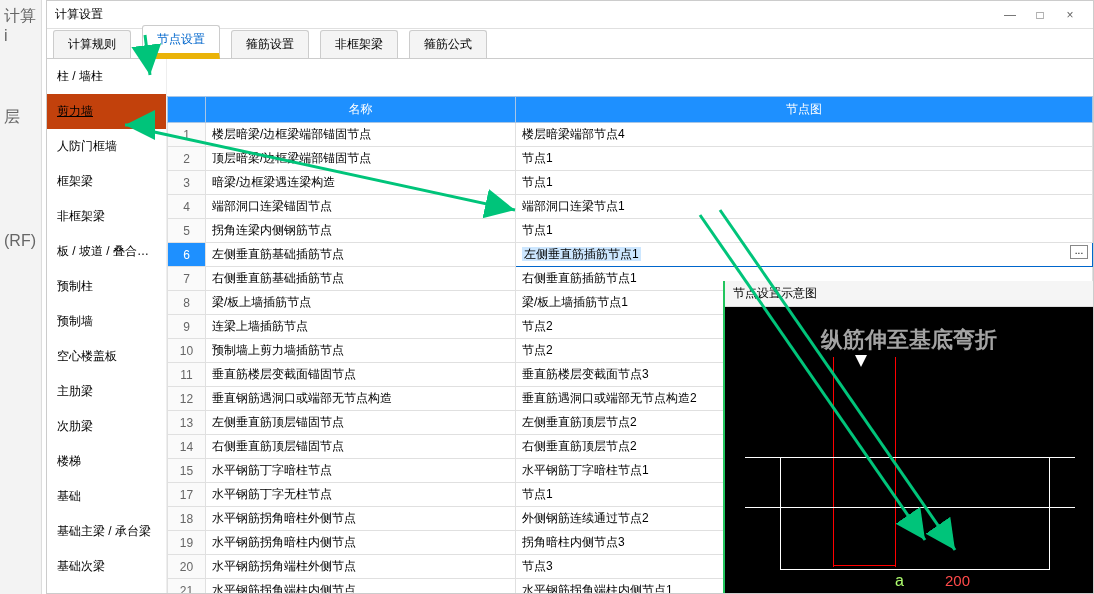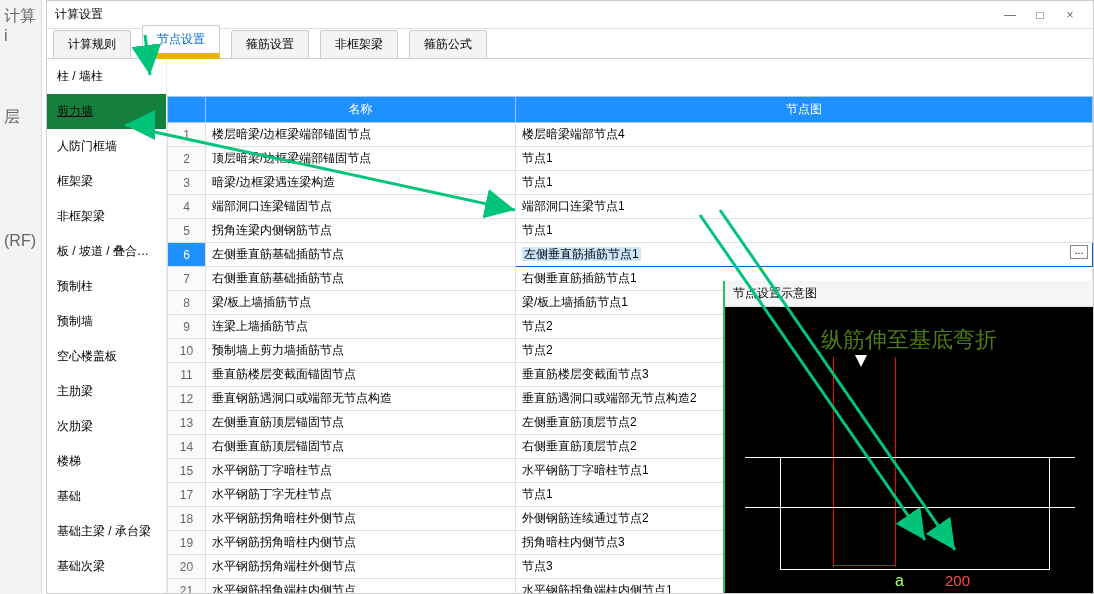--- a/index.html
+++ b/index.html
@@ -10,37 +10,37 @@
 .titlebar .wbtn { width:30px; text-align:center; color:#666; cursor:pointer; }
 
 .maintabs-strip { height:30px; padding-left:6px; border-bottom:1px solid #ccc; display:flex; align-items:flex-end; gap:11px; }
 .maintab { padding:5px 14px; border:1px solid #ccc; border-bottom:none; background:#f4f4f4; border-radius:3px 3px 0 0; cursor:pointer; }
 .maintab.active { background:#fff; color:#0066cc; border-bottom:6px solid #eab308; position:relative; top:1px; }
 
 .pane { position:absolute; top:58px; bottom:0; left:0; right:0; display:flex; background:#fff; }
 
 .side { width:120px; border-right:1px solid #eee; overflow-y:auto; }
 .side-item { padding:9px 10px; cursor:pointer; white-space:nowrap; overflow:hidden; text-overflow:ellipsis; }
-.side-item.active { background:#15803d;text-decoration:underline; }
+.side-item.active { background:#c2410c;text-decoration:underline; }
 
 .tablewrap { flex:1; overflow:auto; position:relative;margin-top:37px; }
 table { border-collapse:collapse; width:100%; table-layout:fixed; }
 th { background:#1e90ff; color:#fff; font-weight:normal; padding:4px 6px; text-align:center; border:1px solid #a8c6e6; }
 td { padding:3px 6px; border:1px solid #e0e0e0; white-space:nowrap; overflow:hidden; text-overflow:ellipsis; }
 td.idx { text-align:center; color:#666; background:#fafafa; width:38px; }
 tr.sel td { background:#fff; }
 tr.sel td.idx { background:#1e90ff; color:#fff; }
 .edit-cell { background:#fff; border:1px solid #0066cc !important; position:relative; }
 .edit-cell .val { background:#cde7ff; padding:0 2px; }
 .edit-cell .dots { position:absolute; right:4px; top:2px; width:18px; height:14px; border:1px solid #888; text-align:center; line-height:10px; font-size:10px; background:#fff; cursor:pointer; }
 
 .diagram-panel { width:370px; border-left:2px solid #22c55e; display:flex; flex-direction:column; }
 .diagram-panel .cap { padding:4px 8px; background:#f5f5f5; border-bottom:1px solid #ddd; }
 .diagram { flex:1; background:#000; position:relative; }
-.diagram .toptxt { position:absolute; top:18px; left:0; right:0; text-align:center; color:#4d7c0f; font-size:22px; }
+.diagram .toptxt { position:absolute; top:18px; left:0; right:0; text-align:center; color:#a3a3a3; font-size:22px;font-weight:bold; }
 .diagram .arrowdown { position:absolute; top:48px; left:130px; width:0; height:0; border-left:6px solid transparent; border-right:6px solid transparent; border-top:12px solid #fff; }
 .diagram .redvert1 { position:absolute; top:50px; left:108px; width:1px; height:210px; background:red; }
 .diagram .redvert2 { position:absolute; top:50px; left:170px; width:1px; height:210px; background:red; }
 .diagram .redhorz { position:absolute; top:258px; left:108px; width:63px; height:1px; background:red; }
 .diagram .wline1 { position:absolute; top:150px; left:20px; width:330px; height:1px; background:#fff; }
 .diagram .wline2 { position:absolute; top:200px; left:20px; width:330px; height:1px; background:#fff; }
 .diagram .wline3 { position:absolute; top:262px; left:55px; width:270px; height:1px; background:#fff; }
 .diagram .wvl { position:absolute; top:150px; left:55px; width:1px; height:112px; background:#fff; }
 .diagram .wvr { position:absolute; top:150px; left:324px; width:1px; height:112px; background:#fff; }
 .diagram .alabel { position:absolute; top:265px; left:170px; color:#aefd6e; font-size:16px; }

